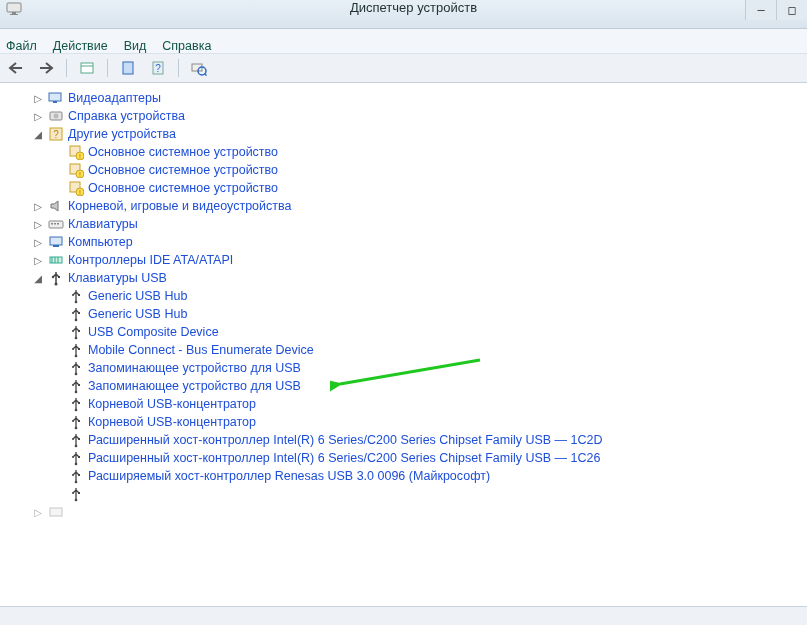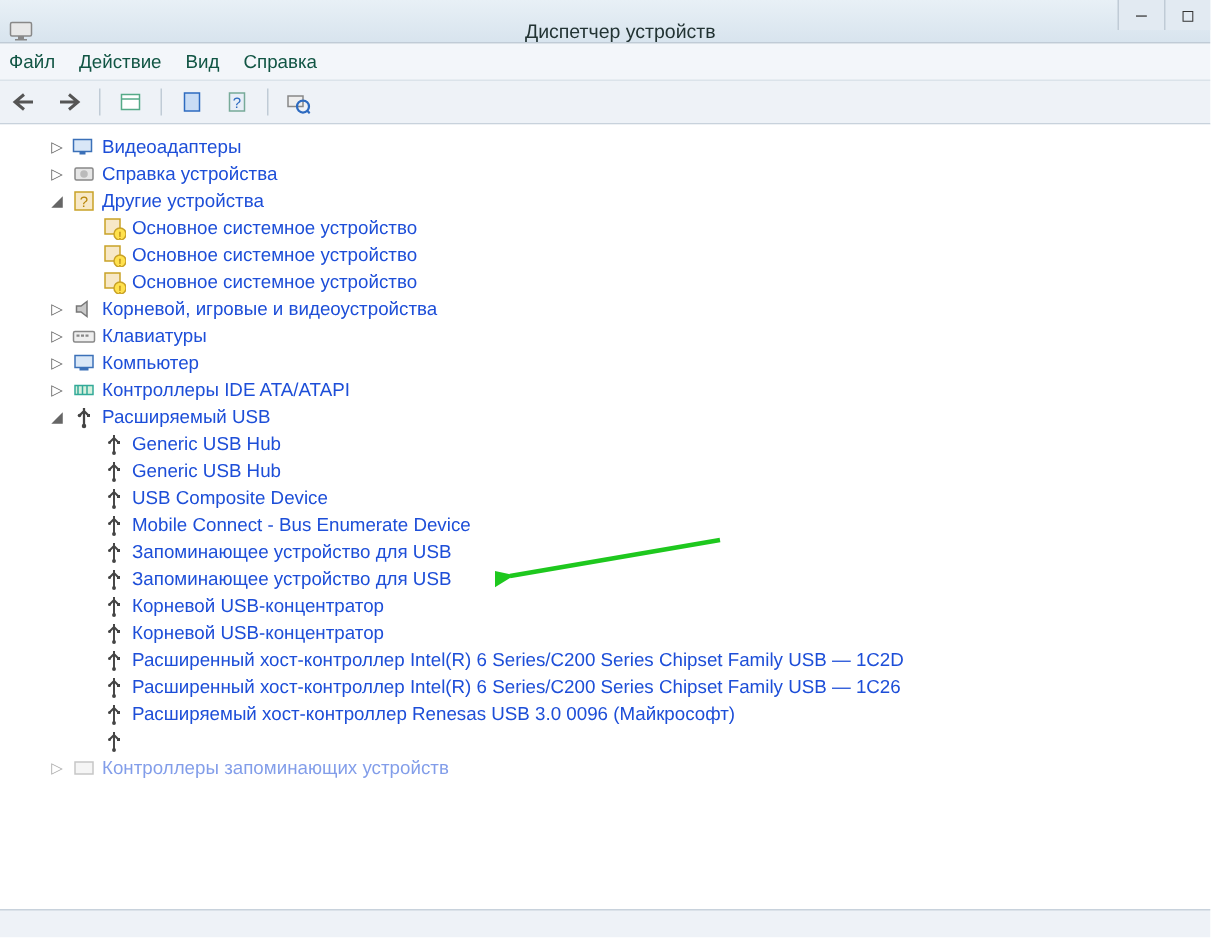--- a/index.html
+++ b/index.html
@@ -19,21 +19,21 @@
     background: #fff;
     display: flex;
     flex-direction: column;
     box-sizing: border-box;
     position: relative;
   }
   .titlebar {
     height: 28px;
     background: linear-gradient(#e8f0f6,#d8e4ee);
     display: flex;
-    align-items: flex-end;
+    align-items: flex-start;
     padding: 0 6px;
     border-bottom: 1px solid #c0cbd6;
     position: relative;
   }
   .titlebar .app-icon {
     width: 16px; height: 16px;
     margin-right: 4px;
   }
   .titlebar .title {
     flex: 1;
@@ -54,21 +54,21 @@
     font-size: 12px;
     color: #333;
     background: #e2eaf2;
     border-left: 1px solid #c0cbd6;
     cursor: default;
   }
   .menubar {
     height: 24px;
     background: #f3f6fa;
     display: flex;
-    align-items: center;
+    align-items: flex-end;
     padding: 0 6px;
     gap: 16px;
     border-bottom: 1px solid #dbe3ea;
     font-size: 12.5px;
     color: #154;
   }
   .menubar span { cursor: default; }
   .toolbar {
     height: 28px;
     background: #eef2f7;
@@ -345,21 +345,21 @@
         <div class="node-row">
           <span class="expander">◢</span>
           <span class="node-icon">
             <svg width="16" height="16" viewBox="0 0 16 16">
                 <path d="M8 2v12M8 4l-3 3M8 4l3 3" stroke="#444" stroke-width="1.5" fill="none"></path>
                 <circle cx="8" cy="14" r="1.5" fill="#444"></circle>
                 <circle cx="5" cy="7" r="1.2" fill="#444"></circle>
                 <rect x="10" y="6" width="2" height="2" fill="#444"></rect>
               </svg>
           </span>
-          <span class="node-label">Расширяемый USB</span>
+          <span class="node-label">Клавиатуры USB</span>
         </div>
         <ul id="usb-children">
             <li>
               <div class="node-row">
                 <span class="expander empty"></span>
                 <span class="node-icon">
                   <svg width="16" height="16" viewBox="0 0 16 16">
                     <path d="M8 2v12M8 4l-3 3M8 4l3 3" stroke="#444" stroke-width="1.3" fill="none"></path>
                     <circle cx="8" cy="14" r="1.3" fill="#444"></circle>
                     <circle cx="5" cy="7" r="1" fill="#444"></circle>
@@ -526,21 +526,20 @@
       </li>
 
       <li>
         <div class="node-row" style="opacity:.55;">
           <span class="expander">▷</span>
           <span class="node-icon">
             <svg width="16" height="16" viewBox="0 0 16 16">
                 <rect x="2" y="4" width="12" height="8" fill="#eee" stroke="#999"></rect>
               </svg>
           </span>
-          <span class="node-label">Контроллеры запоминающих устройств</span>
         </div>
       </li>
 
     </ul>
 
     <svg class="arrow-annotation" style="left:330px; top:271px;" width="160" height="40" viewBox="0 0 160 40">
       <defs>
         <marker id="ah" markerWidth="10" markerHeight="8" refX="1" refY="4" orient="auto">
           <path d="M10 0 L0 4 L10 8 z" fill="#1ec81e"></path>
         </marker>

